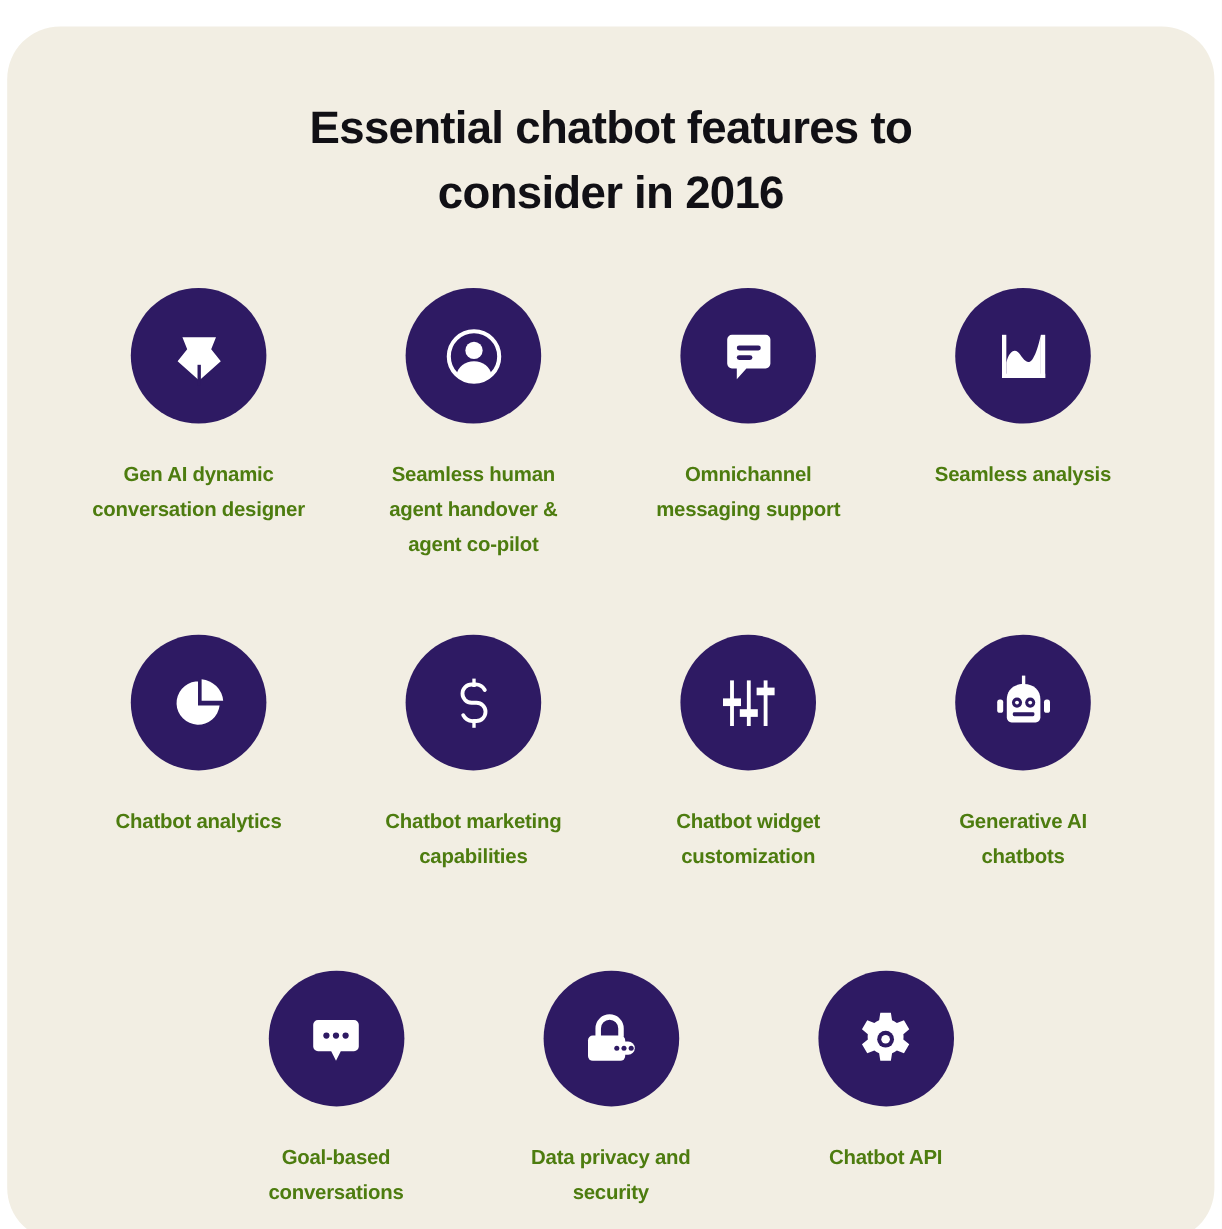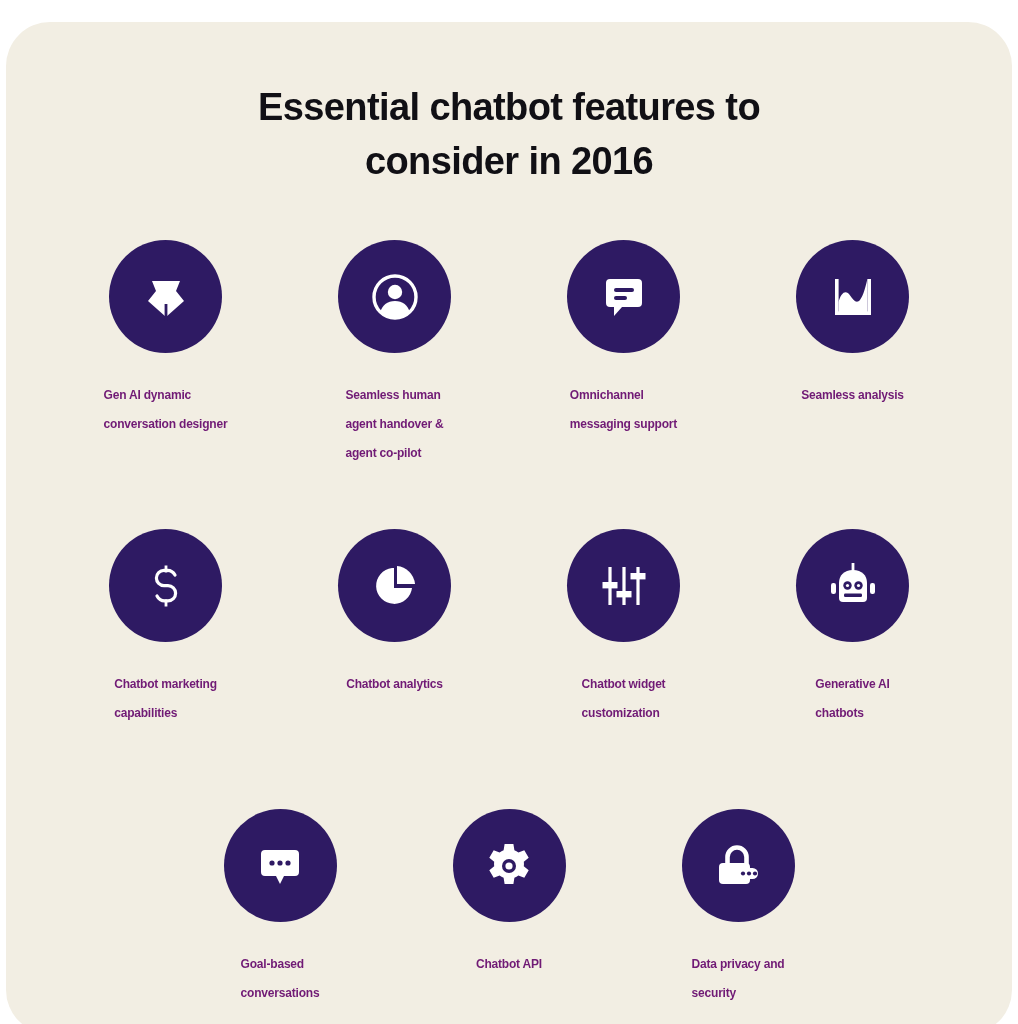--- a/index.html
+++ b/index.html
@@ -63,26 +63,26 @@
     background: #2e1a63;
     display: flex;
     align-items: center;
     justify-content: center;
     flex: 0 0 auto;
   }
   .circle svg { display: block; }
 
   .label {
     margin-top: 28px;
-    text-align: left;
-    font-size: 12px;
+    text-align: center;
+    font-size: 17px;
     font-weight: bold;
     line-height: 29px;
     letter-spacing: -0.2px;
-    color: #701a75;
+    color: #4d7c0f;
     max-width: 215px;
     white-space: pre-line;
   }
 </style>
 </head>
 <body>
 
 <div class="card">
 
   <div class="title">
@@ -149,40 +149,40 @@
     </div>
 
   </div>
 
   <div class="row row-2">
 
     <div class="cell">
       <div class="circle">
         <span>
           <svg width="52" height="52" viewBox="0 0 52 52">
+            <path fill="#ffffff" d="M24 8 A18 18 0 1 0 44 28 H26 V8 Z" transform="translate(-1,0)"></path>
+            <path fill="#ffffff" d="M28 6 A20 20 0 0 1 46 24 H28 Z"></path>
+          </svg>
+        </span>
+      </div>
+      <div class="label">Chatbot analytics</div>
+    </div>
+
+    <div class="cell">
+      <div class="circle">
+        <span>
+          <svg width="52" height="52" viewBox="0 0 52 52">
             <path fill="none" stroke="#ffffff" stroke-width="3.2" stroke-linecap="round" d="M35 15 a9 9 0 0 0-9-4.6 h-2 a7.6 7.6 0 0 0 0 15.2 h4 a7.6 7.6 0 0 1 0 15.2 h-2 A9 9 0 0 1 17 36"></path>
             <rect fill="#ffffff" x="24.6" y="5.5" width="2.8" height="7"></rect>
             <rect fill="#ffffff" x="24.6" y="39.5" width="2.8" height="7"></rect>
           </svg>
         </span>
       </div>
       <div class="label">Chatbot marketing
 capabilities</div>
-    </div>
-
-    <div class="cell">
-      <div class="circle">
-        <span>
-          <svg width="52" height="52" viewBox="0 0 52 52">
-            <path fill="#ffffff" d="M24 8 A18 18 0 1 0 44 28 H26 V8 Z" transform="translate(-1,0)"></path>
-            <path fill="#ffffff" d="M28 6 A20 20 0 0 1 46 24 H28 Z"></path>
-          </svg>
-        </span>
-      </div>
-      <div class="label">Chatbot analytics</div>
     </div>
 
     <div class="cell">
       <div class="circle">
         <span>
           <svg width="52" height="52" viewBox="0 0 52 52">
             <rect fill="#ffffff" x="10.4" y="7" width="3.2" height="38"></rect>
             <rect fill="#ffffff" x="24.4" y="7" width="3.2" height="38"></rect>
             <rect fill="#ffffff" x="38.4" y="7" width="3.2" height="38"></rect>
             <rect fill="#ffffff" x="4.5" y="22" width="15" height="6.4"></rect>
@@ -231,41 +231,41 @@
         </span>
       </div>
       <div class="label">Goal-based
 conversations</div>
     </div>
 
     <div class="cell">
       <div class="circle">
         <span>
           <svg width="52" height="52" viewBox="0 0 52 52">
-            <path fill="#ffffff" d="M21.6 4 h8.8 l1 6.2 a16.5 16.5 0 0 1 4 2.3 l5.9-2.3 4.4 7.6-4.9 4 a16.5 16.5 0 0 1 0 4.4 l4.9 4-4.4 7.6-5.9-2.3 a16.5 16.5 0 0 1-4 2.3 l-1 6.2 h-8.8 l-1-6.2 a16.5 16.5 0 0 1-4-2.3 l-5.9 2.3-4.4-7.6 4.9-4 a16.5 16.5 0 0 1 0-4.4 l-4.9-4 4.4-7.6 5.9 2.3 a16.5 16.5 0 0 1 4-2.3 Z"></path>
-            <circle cx="26" cy="26" r="7" fill="#2e1a63"></circle>
-            <circle cx="26" cy="26" r="3.6" fill="#ffffff"></circle>
-          </svg>
-        </span>
-      </div>
-      <div class="label">Chatbot API</div>
-    </div>
-
-    <div class="cell">
-      <div class="circle">
-        <span>
-          <svg width="52" height="52" viewBox="0 0 52 52">
             <path fill="none" stroke="#ffffff" stroke-width="4.6" d="M15.5 24 V17 a9.5 9.5 0 0 1 19 0 V24"></path>
             <rect fill="#ffffff" x="7" y="23" width="31" height="21" rx="4"></rect>
             <rect fill="#ffffff" x="24" y="28" width="22" height="11" rx="5.5"></rect>
             <circle cx="31" cy="33.5" r="2.1" fill="#2e1a63"></circle>
             <circle cx="37" cy="33.5" r="2.1" fill="#2e1a63"></circle>
             <circle cx="43" cy="33.5" r="2.1" fill="#2e1a63"></circle>
           </svg>
         </span>
       </div>
       <div class="label">Data privacy and
 security</div>
     </div>
 
+    <div class="cell">
+      <div class="circle">
+        <span>
+          <svg width="52" height="52" viewBox="0 0 52 52">
+            <path fill="#ffffff" d="M21.6 4 h8.8 l1 6.2 a16.5 16.5 0 0 1 4 2.3 l5.9-2.3 4.4 7.6-4.9 4 a16.5 16.5 0 0 1 0 4.4 l4.9 4-4.4 7.6-5.9-2.3 a16.5 16.5 0 0 1-4 2.3 l-1 6.2 h-8.8 l-1-6.2 a16.5 16.5 0 0 1-4-2.3 l-5.9 2.3-4.4-7.6 4.9-4 a16.5 16.5 0 0 1 0-4.4 l-4.9-4 4.4-7.6 5.9 2.3 a16.5 16.5 0 0 1 4-2.3 Z"></path>
+            <circle cx="26" cy="26" r="7" fill="#2e1a63"></circle>
+            <circle cx="26" cy="26" r="3.6" fill="#ffffff"></circle>
+          </svg>
+        </span>
+      </div>
+      <div class="label">Chatbot API</div>
+    </div>
+
   </div>
 
 </div>
 
 </body></html>

